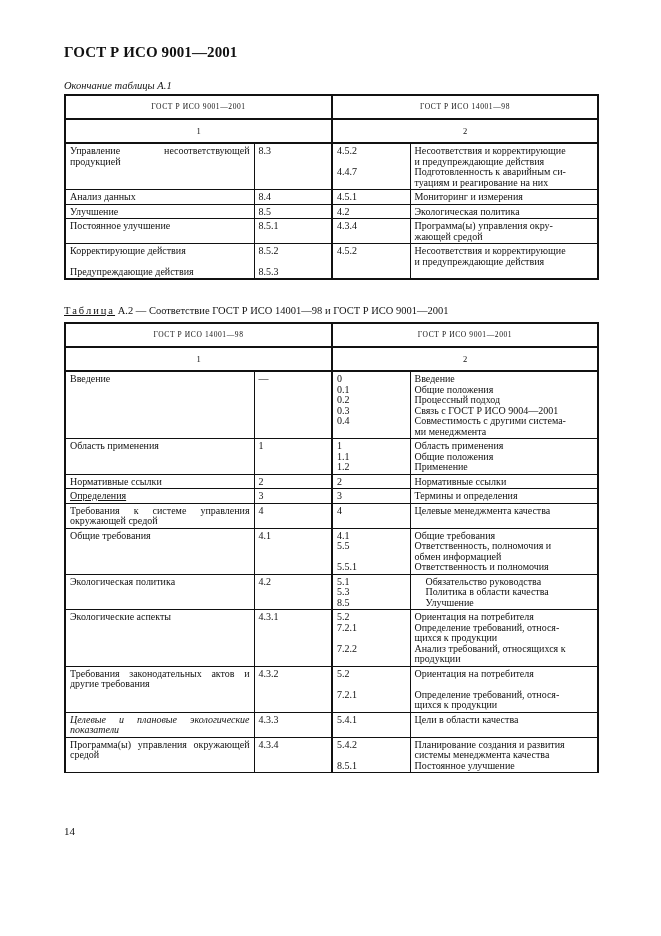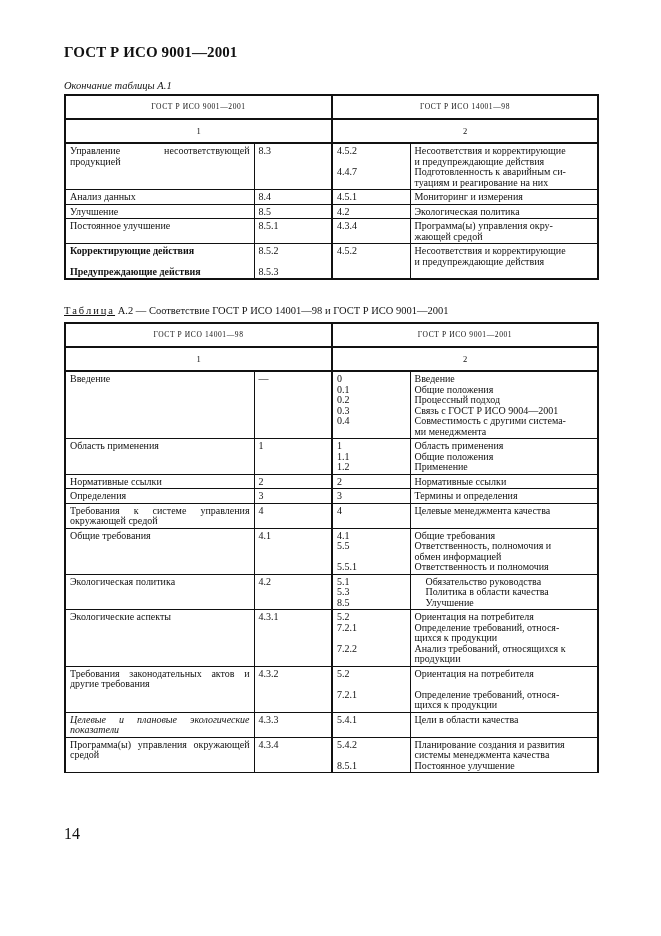--- a/index.html
+++ b/index.html
@@ -9,21 +9,21 @@
   .caption2 { position:absolute; left:64px; top:305px; font-size:10.5px; }
   .caption2 .spaced { letter-spacing:2px;text-decoration:underline; }
   table { position:absolute; left:64px; border-collapse:collapse; table-layout:fixed; font-size:10px; line-height:10.5px; }
   td { border:1px solid #111; vertical-align:top; padding:2px 4px 1px 4px; }
   td.hdr { text-align:center; vertical-align:middle; font-size:7.5px; letter-spacing:0.6px; height:19px; }
   td.num { text-align:center; vertical-align:middle; font-size:8.5px; height:19px; }
   .thickL { border-left:2px solid #111; }
   .just { text-align:justify; }
   .ln { display:block; }
   .gap { display:block; height:10px; }
-  .page-num { position:absolute; left:64px; top:825px; font-size:16px; }
+  .page-num { position:absolute; left:64px; top:825px; font-size:11px; }
 </style>
 </head>
 <body>
 
 <div class="page-header">ГОСТ Р ИСО 9001—2001</div>
 
 <div class="caption1">Окончание таблицы А.1</div>
 
 <table id="t1" style="top:94px; width:533px;">
   <colgroup>
@@ -100,21 +100,21 @@
         </td>
         <td class="thickL">
           <span class="ln">4.3.4</span>
         </td>
         <td class="just" style="border-right: 2px solid rgb(17, 17, 17);">
           <span class="ln">Программа(ы) управления окру-</span>
           <span class="ln">жающей средой</span>
         </td>
       </tr>
       <tr>
-        <td class="just" style="border-left: 2px solid rgb(17, 17, 17); border-bottom: 2px solid rgb(17, 17, 17); font-weight: bold;">
+        <td class="just" style="border-left: 2px solid rgb(17, 17, 17); border-bottom: 2px solid rgb(17, 17, 17);">
           <span class="ln">Корректирующие действия</span>
           <span class="gap"></span>
           <span class="ln">Предупреждающие действия</span>
         </td>
         <td style="border-bottom: 2px solid rgb(17, 17, 17);">
           <span class="ln">8.5.2</span>
           <span class="gap"></span>
           <span class="ln">8.5.3</span>
         </td>
         <td class="thickL" style="border-bottom: 2px solid rgb(17, 17, 17);">
@@ -198,21 +198,21 @@
           <span class="ln">2</span>
         </td>
         <td class="thickL">
           <span class="ln">2</span>
         </td>
         <td class="just" style="border-right: 2px solid rgb(17, 17, 17);">
           <span class="ln">Нормативные ссылки</span>
         </td>
       </tr>
       <tr>
-        <td class="just" style="border-left: 2px solid rgb(17, 17, 17);">
+        <td class="just" style="border-left: 2px solid rgb(17, 17, 17); text-decoration: underline;">
           <span class="ln">Определения</span>
         </td>
         <td>
           <span class="ln">3</span>
         </td>
         <td class="thickL">
           <span class="ln">3</span>
         </td>
         <td class="just" style="border-right: 2px solid rgb(17, 17, 17);">
           <span class="ln">Термины и определения</span>

